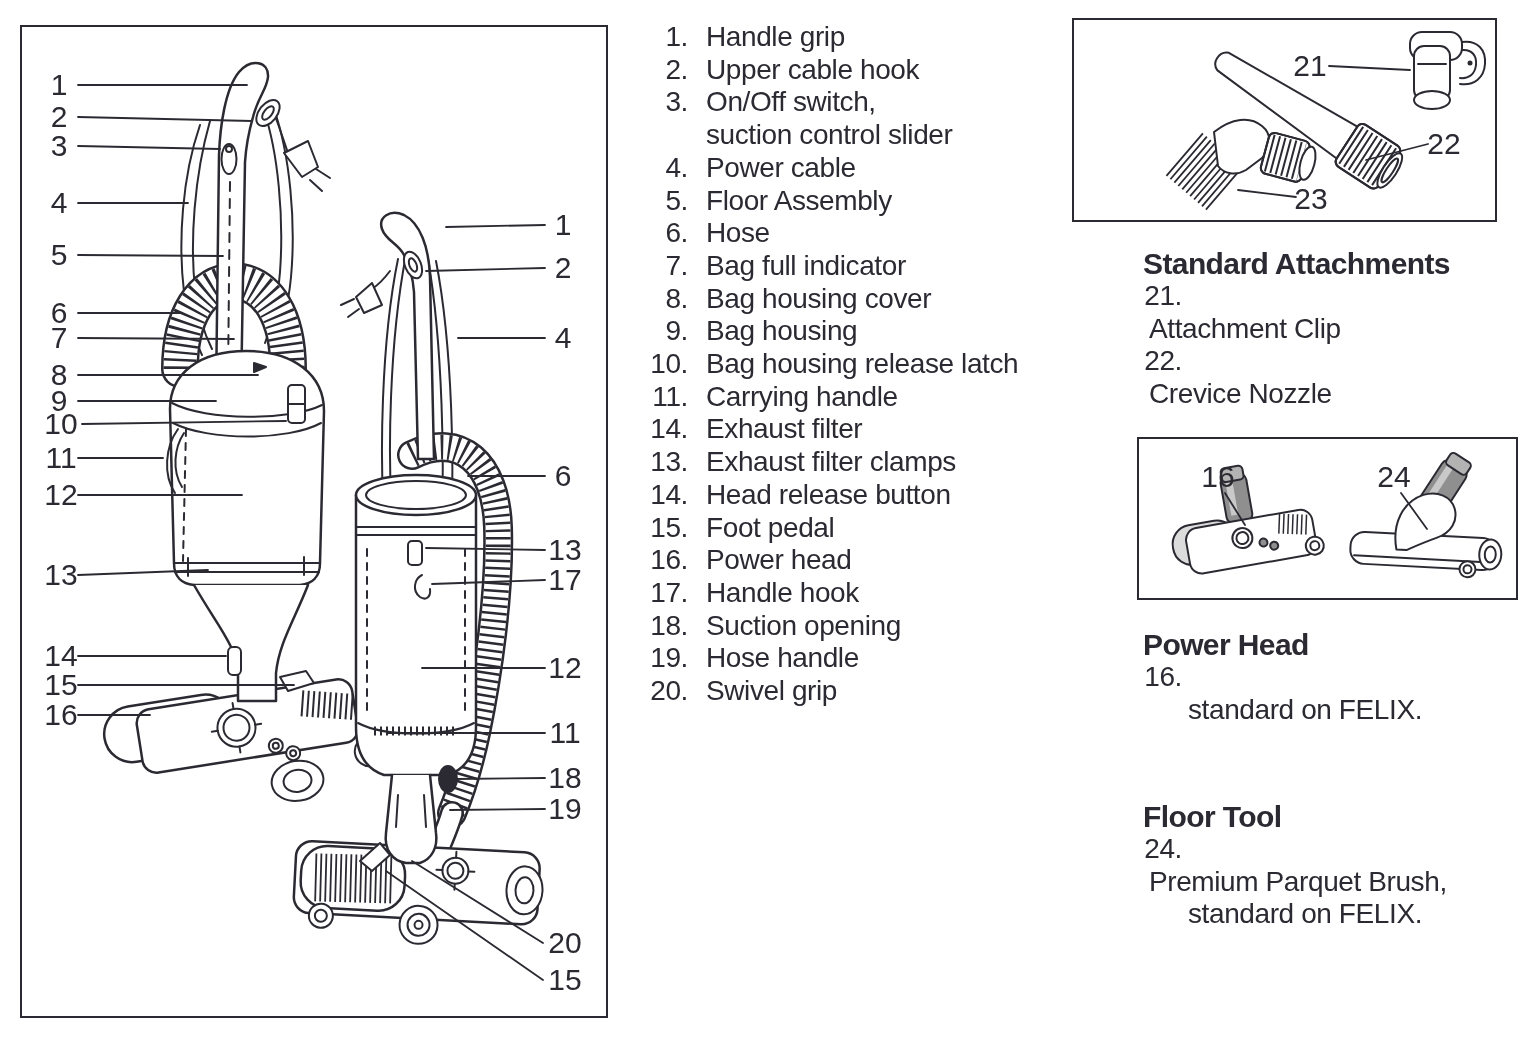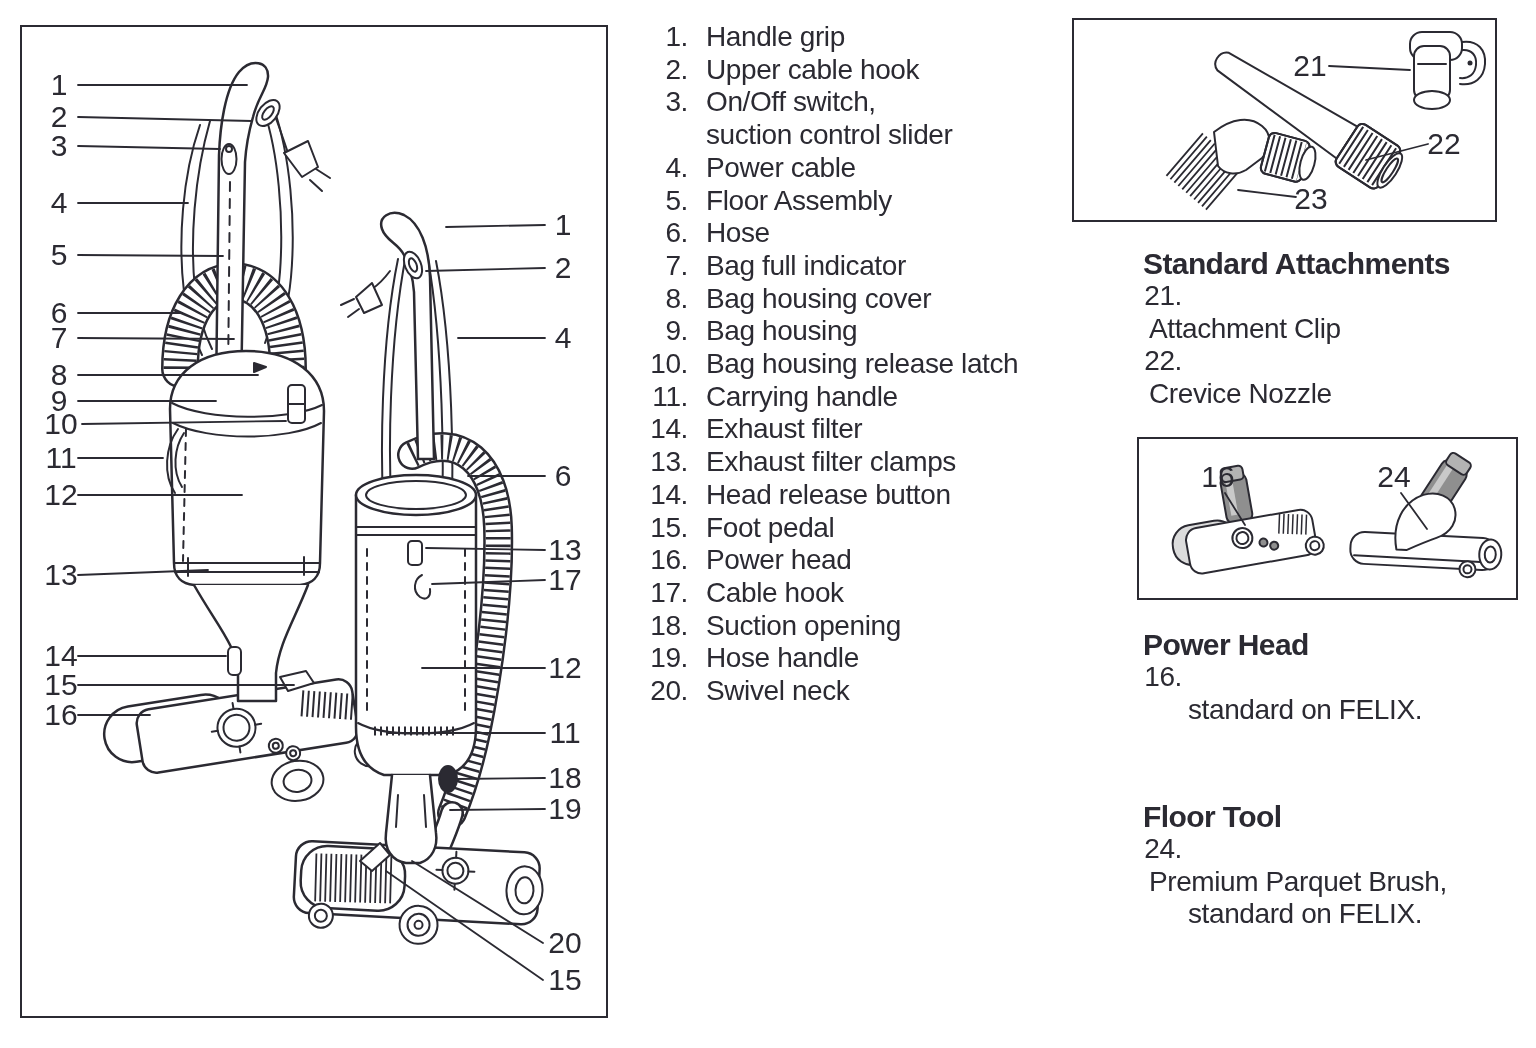--- a/index.html
+++ b/index.html
@@ -274,33 +274,33 @@
   <div class="prow">
       <span class="num">15.</span>
       <span class="lbl">Foot pedal</span>
     </div>
   <div class="prow">
       <span class="num">16.</span>
       <span class="lbl">Power head</span>
     </div>
   <div class="prow">
       <span class="num">17.</span>
-      <span class="lbl">Cable hook</span>
+      <span class="lbl">Handle hook</span>
     </div>
   <div class="prow">
       <span class="num">18.</span>
       <span class="lbl">Suction opening</span>
     </div>
   <div class="prow">
       <span class="num">19.</span>
       <span class="lbl">Hose handle</span>
     </div>
   <div class="prow">
       <span class="num">20.</span>
-      <span class="lbl">Swivel neck</span>
+      <span class="lbl">Swivel grip</span>
     </div>
 </div>
 
 <div class="abs panel" style="left:1072px;top:18px;width:381px;height:200px;padding-left:40px;">
 <svg width="381" height="200" viewBox="0 0 381 200" fill="none" stroke="#2b2a32" stroke-width="2" stroke-linecap="round" stroke-linejoin="round">
 
   <g transform="rotate(33 200 100)">
     <path d="M92,90 C87,92 85,97 85,101 C85,105 87,109 92,111 L240,120 L240,82 Z" fill="#fff"></path>
     <rect x="240" y="76" width="50" height="50" rx="6" fill="#fff"></rect>
     <path d="M244,101 L286,101" stroke-width="44" stroke-dasharray="2 3.6" stroke-linecap="butt"></path>

